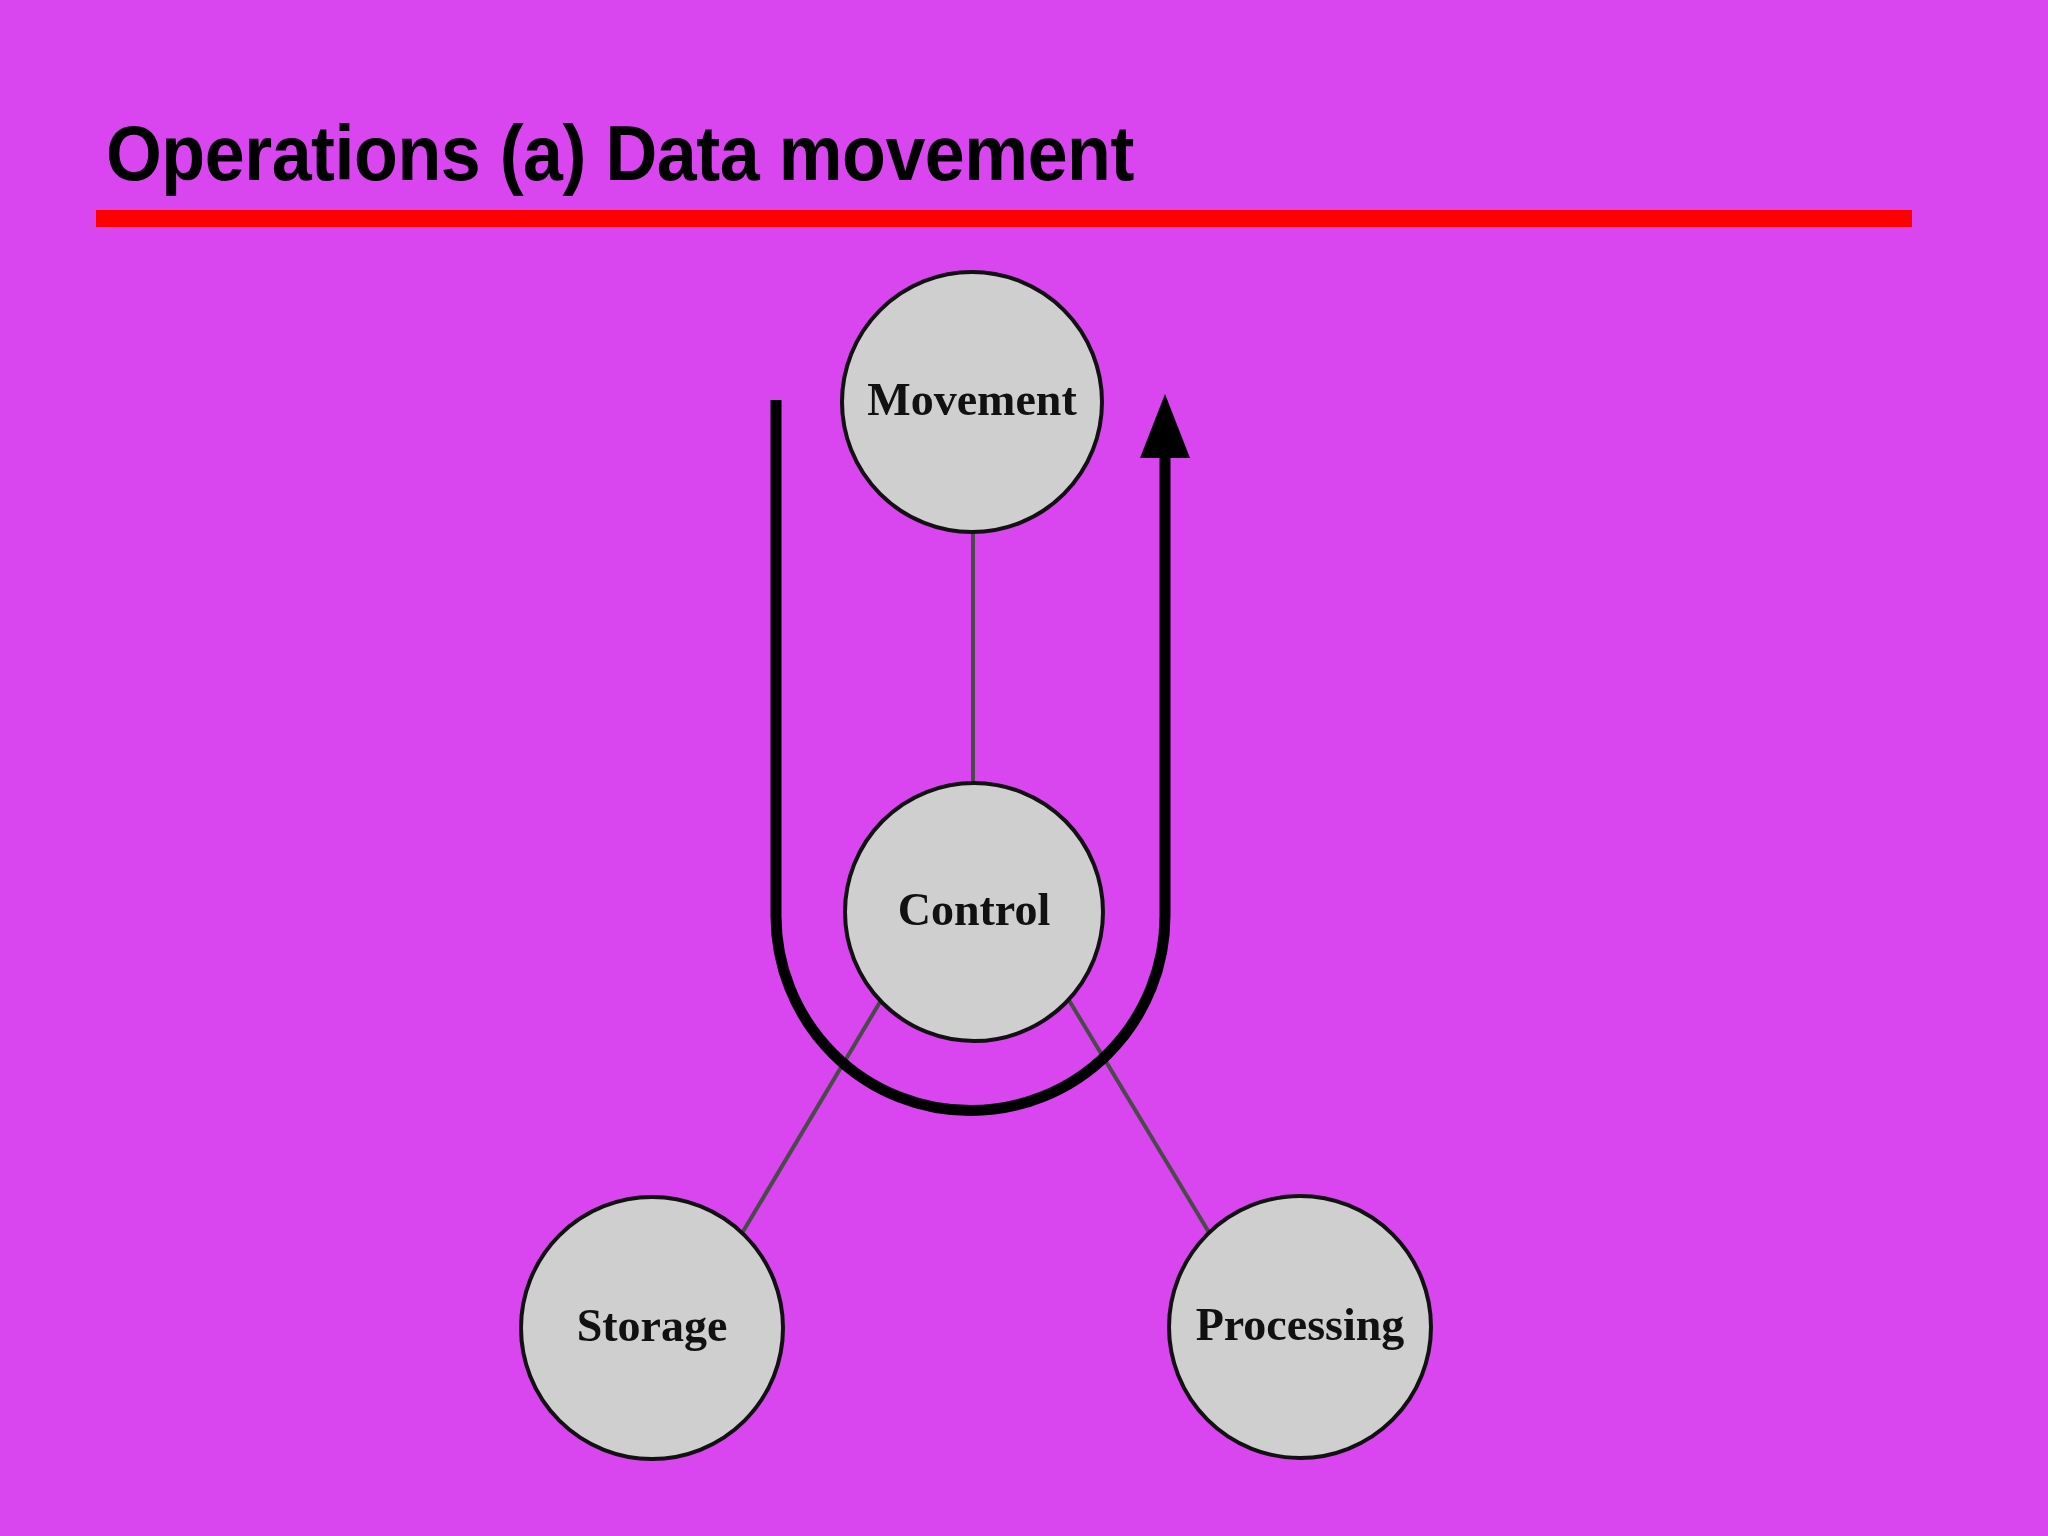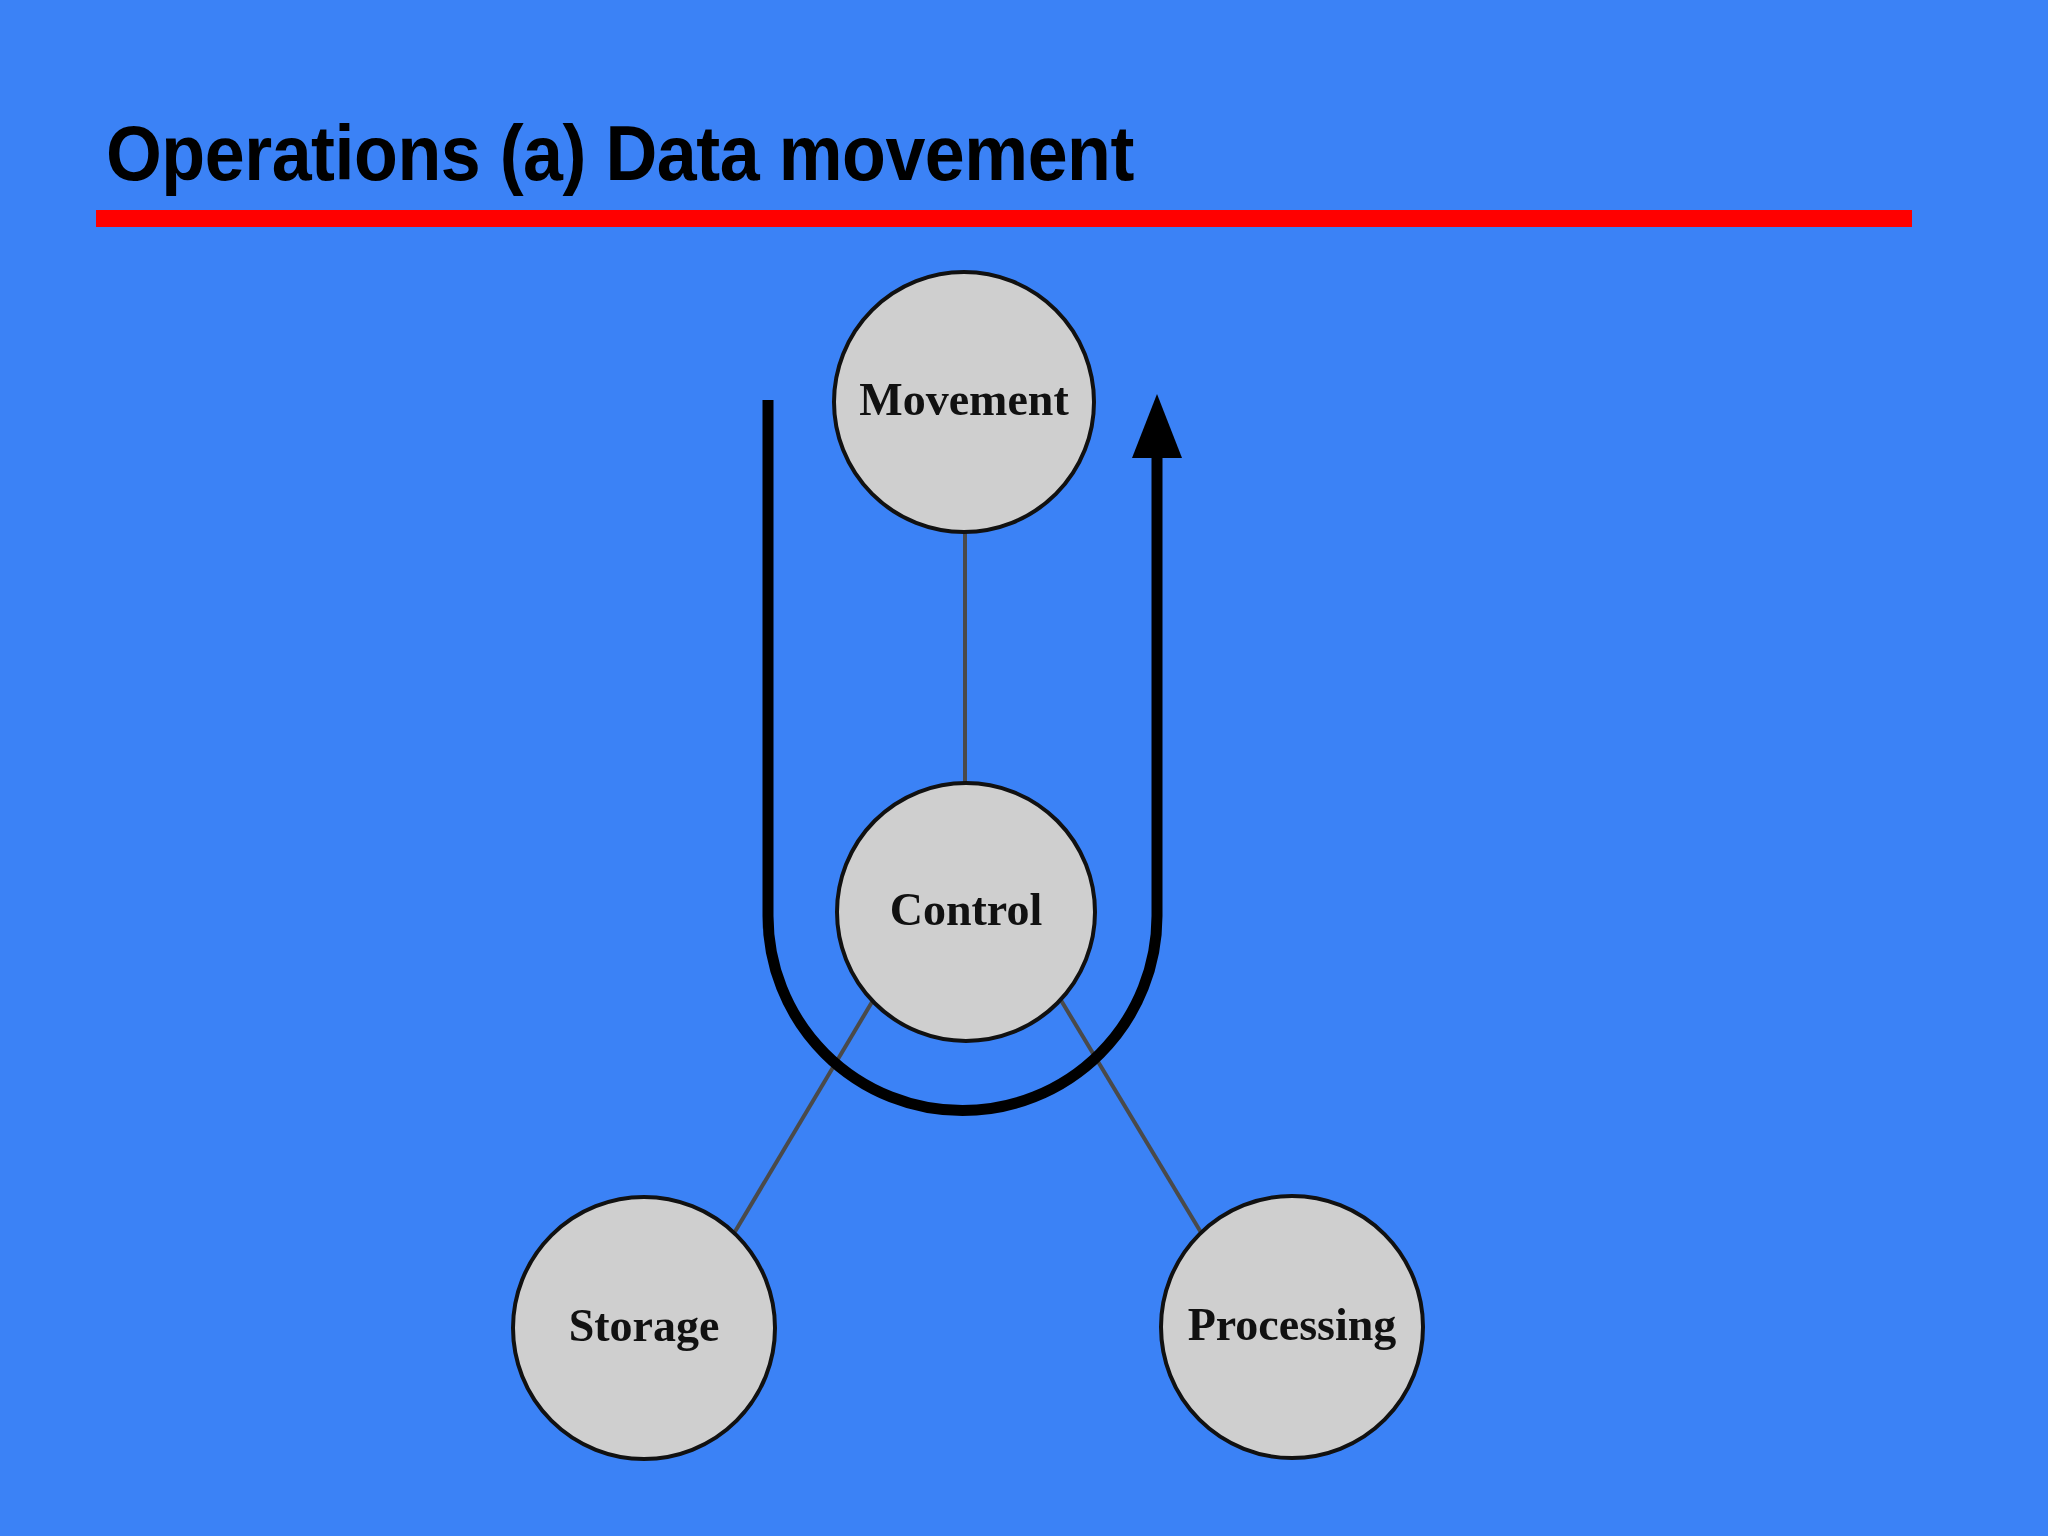--- a/index.html
+++ b/index.html
@@ -11,21 +11,21 @@
     width: 2048px;
     height: 1536px;
     overflow: hidden;
     font-family: "Liberation Sans", sans-serif;
     position: relative;
   }
 
   #slide {
     position: absolute;
     inset: 0;
-    background: #3b82f6;
+    background: #d946ef;
   }
 
   
   .title-block {
     position: absolute;
     left: 0;
     top: 0;
     width: 2048px;
     height: 230px;
   }
@@ -48,21 +48,21 @@
     left: 96px;
     top: 210px;
     width: 1816px;
     height: 17px;
     background: #ff0000;
   }
 
   
   .diagram-wrap {
     position: absolute;
-    left: 0;
+    left: 8px;
     top: 230px;
     width: 1831px;
     height: 1306px;
   }
   .diagram-svg {
     display: block;
     width: 2048px;
     height: 1306px;
   }
 

